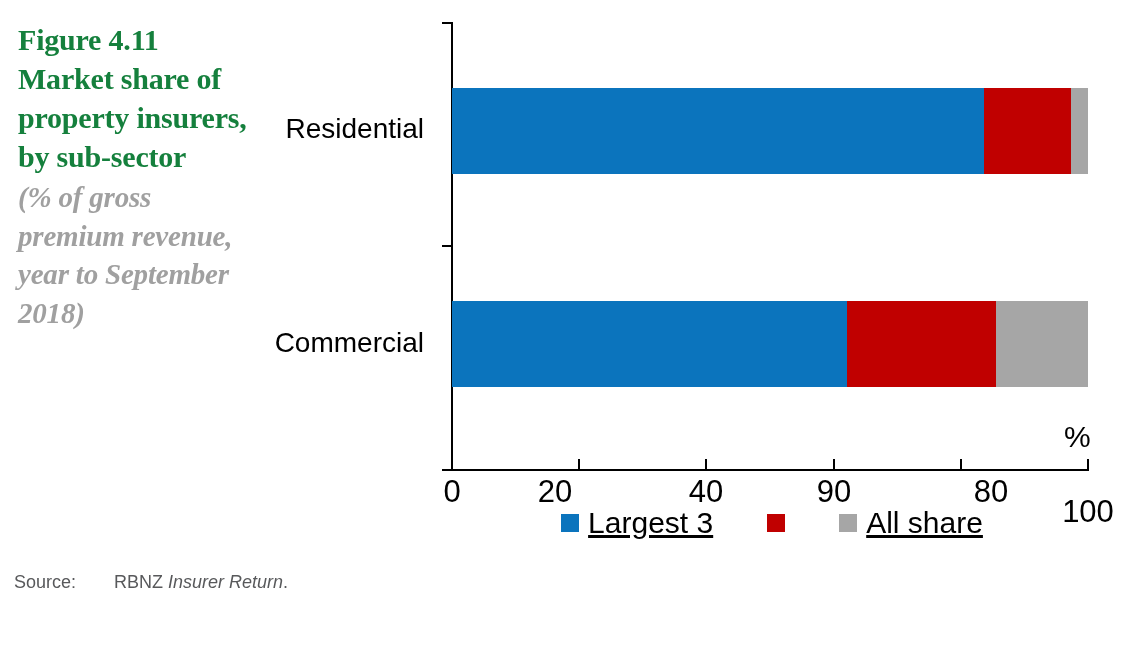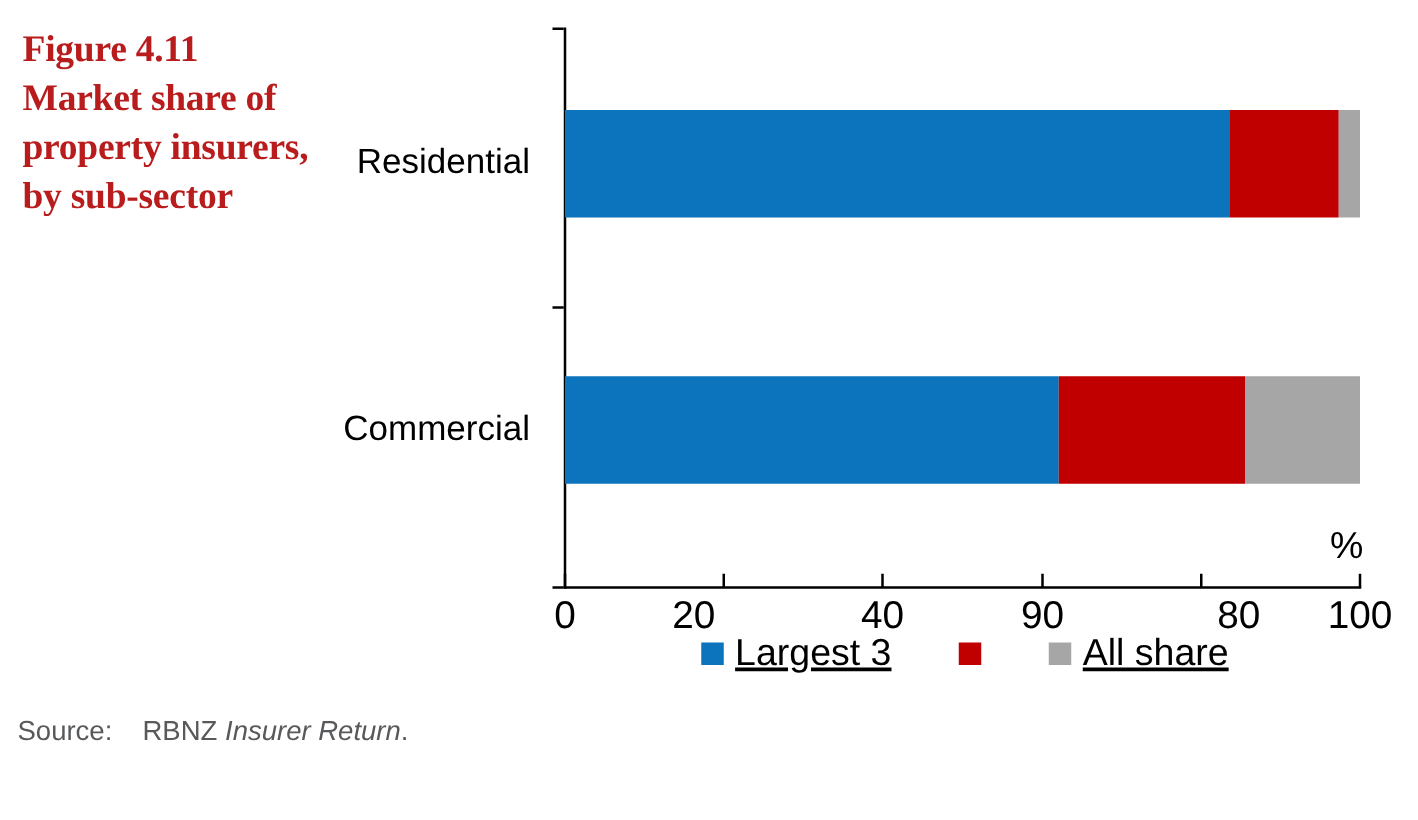--- a/index.html
+++ b/index.html
@@ -20,21 +20,21 @@
     position: absolute;
     left: 18px;
     top: 20px;
     width: 230px;
   }
   #chart-title {
     font-family: "Liberation Serif", serif;
     font-weight: bold;
     font-size: 30px;
     line-height: 1.3;
-    color: #b91c1c;
+    color: #15803d;
     letter-spacing: -0.2px;
   }
   #chart-subtitle {
     font-family: "Liberation Serif", serif;
     font-weight: bold;
     font-style: italic;
     font-size: 29px;
     line-height: 1.33;
     color: #a0a0a0;
     margin-top: 2px;
@@ -159,40 +159,41 @@
   #footnotes {
     position: absolute;
     left: 14px;
     top: 572px;
     width: 1120px;
     color: #58595b;
   }
   .fn-row {
     display: flex;
     align-items: baseline;
-    font-size: 22px;
+    font-size: 18px;
     margin-bottom: 19px;
   }
   .fn-key {
     flex: 0 0 auto;
     width: 100px;
   }
   .fn-val {
     flex: 1 1 auto;
   }
   .fn-italic {
     font-style: italic;
     text-align: right;
   }
 </style>
 </head>
 <body>
 
 <div id="title-block">
   <div id="chart-title">Figure 4.11 Market share of property insurers, by sub-sector</div>
+  <div id="chart-subtitle">(% of gross premium revenue, year to September 2018)</div>
 </div>
 
 <div id="plot-wrap">
 
   <div id="y-axis-line"></div>
   <div id="x-axis-line"></div>
 
   <div class="y-tick" style="top:22px;"></div>
   <div class="y-tick" style="top:245px;"></div>
   <div class="y-tick" style="top:469px;"></div>
@@ -202,21 +203,21 @@
   <div class="x-tick" style="left:705px;"></div>
   <div class="x-tick" style="left:833px;"></div>
   <div class="x-tick" style="left:960px;"></div>
   <div class="x-tick" style="left:1087px;"></div>
 
   <div class="x-tick-label" style="left:452px;">0</div>
   <div class="x-tick-label" style="left:555px;">20</div>
   <div class="x-tick-label" style="left:706px;">40</div>
   <div class="x-tick-label" style="left:834px;">90</div>
   <div class="x-tick-label" style="left:991px;">80</div>
-  <div class="x-tick-label" style="left:1088px;">100</div>
+  <div class="x-tick-label" style="left:1088px;margin-top:20px;">100</div>
 
   <div id="unit-label">%</div>
 
   <div class="cat-label" style="top:327px;">Commercial</div>
   <div class="cat-label" style="top:113px;">Residential</div>
 
   <div class="bar-row" id="bar-residential" style="top: 88px; left: 452px; width: 636px;">
       <div class="bar-seg" title="Largest 3: 83.6%" style="left: 0px; width: 531.696px; background: rgb(11, 116, 189);"></div>
       <div class="bar-seg" title="4th to 6th: 13.8%" style="left: 531.696px; width: 87.768px; background: rgb(192, 0, 0);"></div>
       <div class="bar-seg" title="All other: 2.6%" style="left: 619.464px; width: 16.536px; background: rgb(166, 166, 166);"></div>

